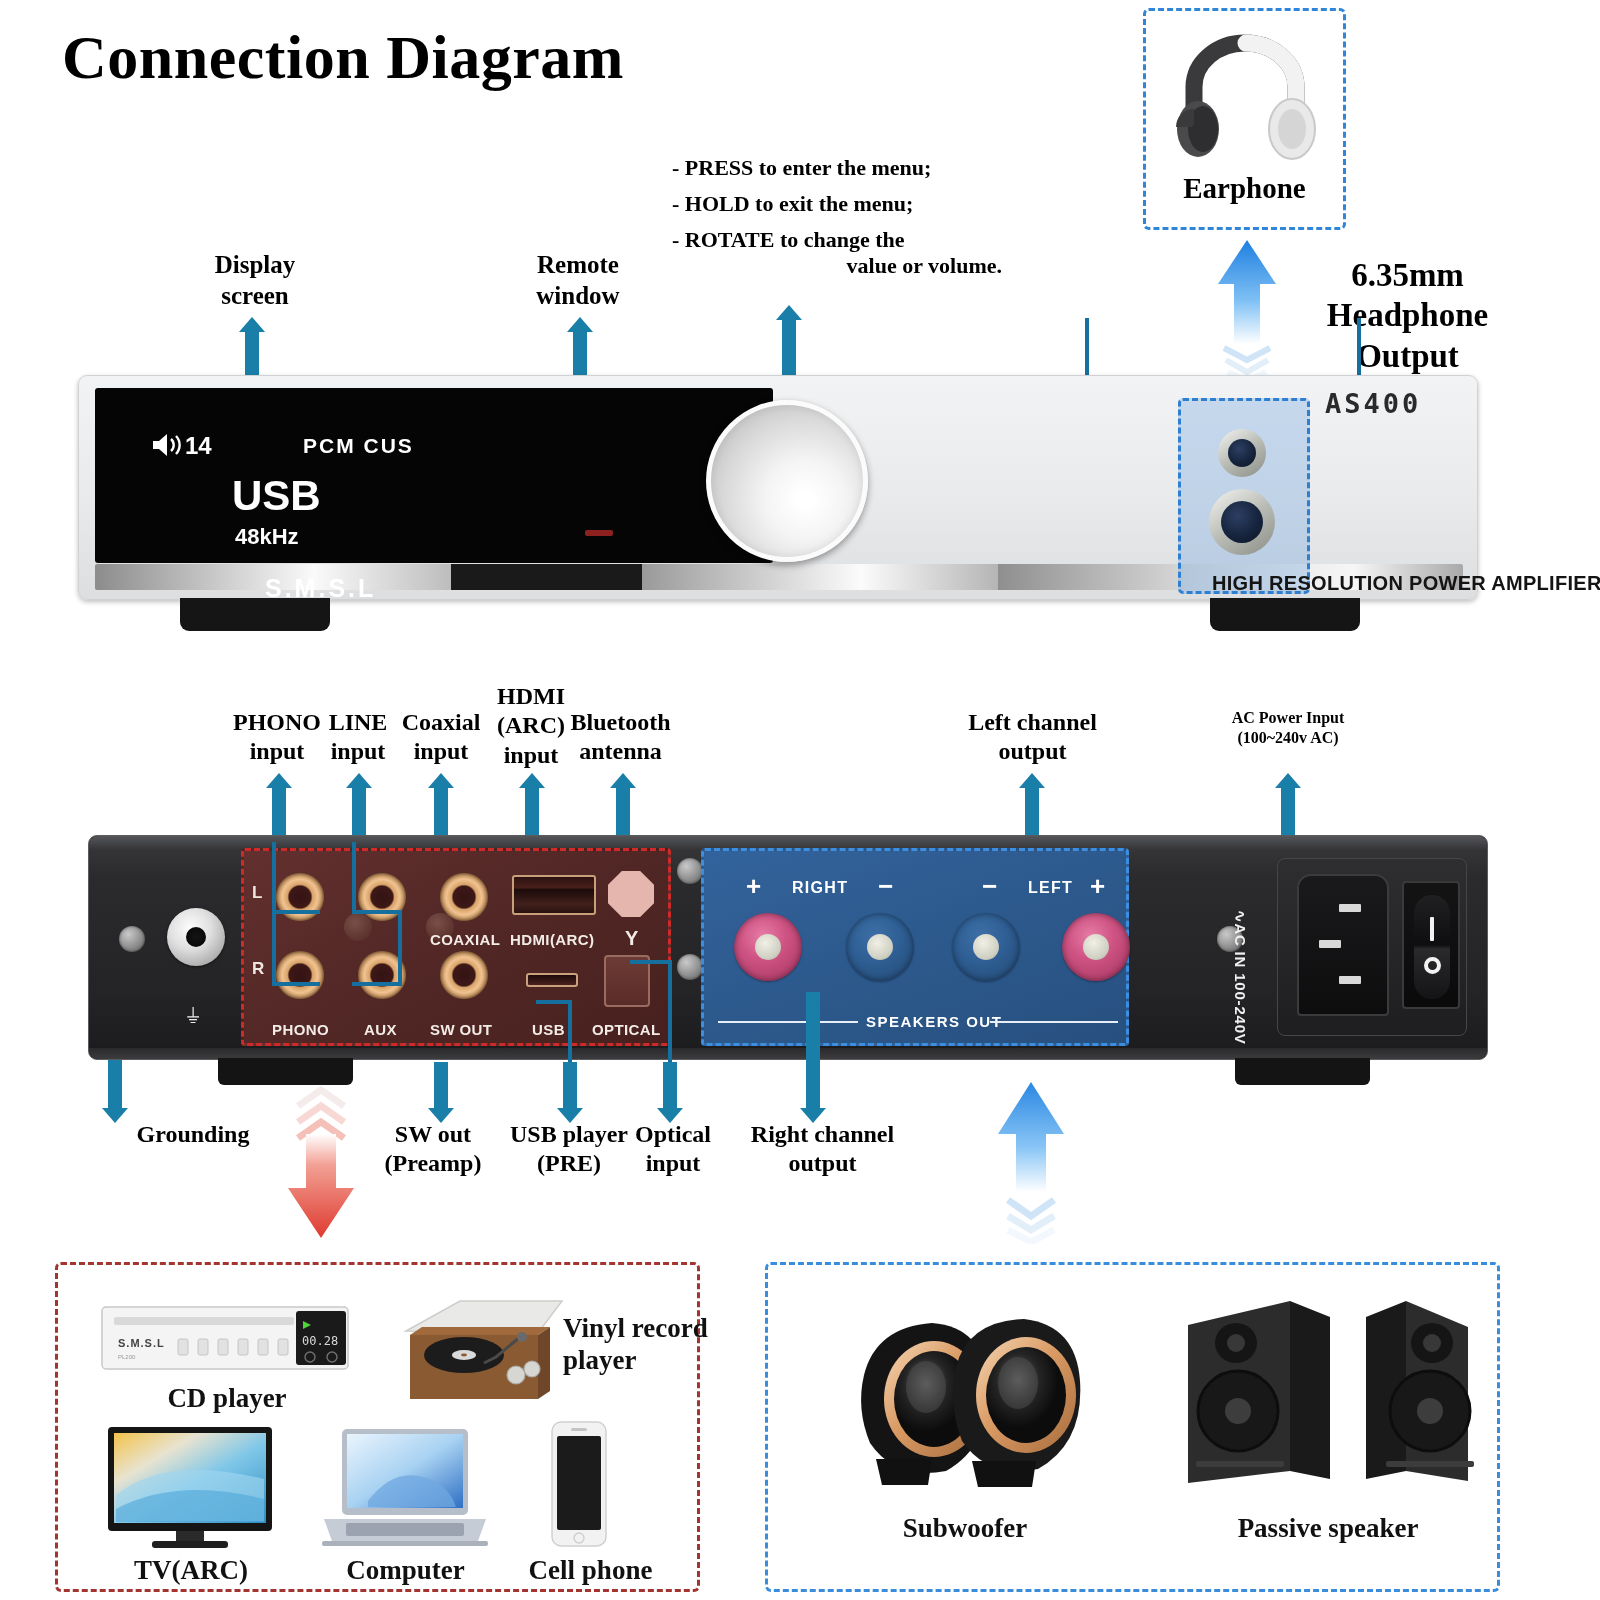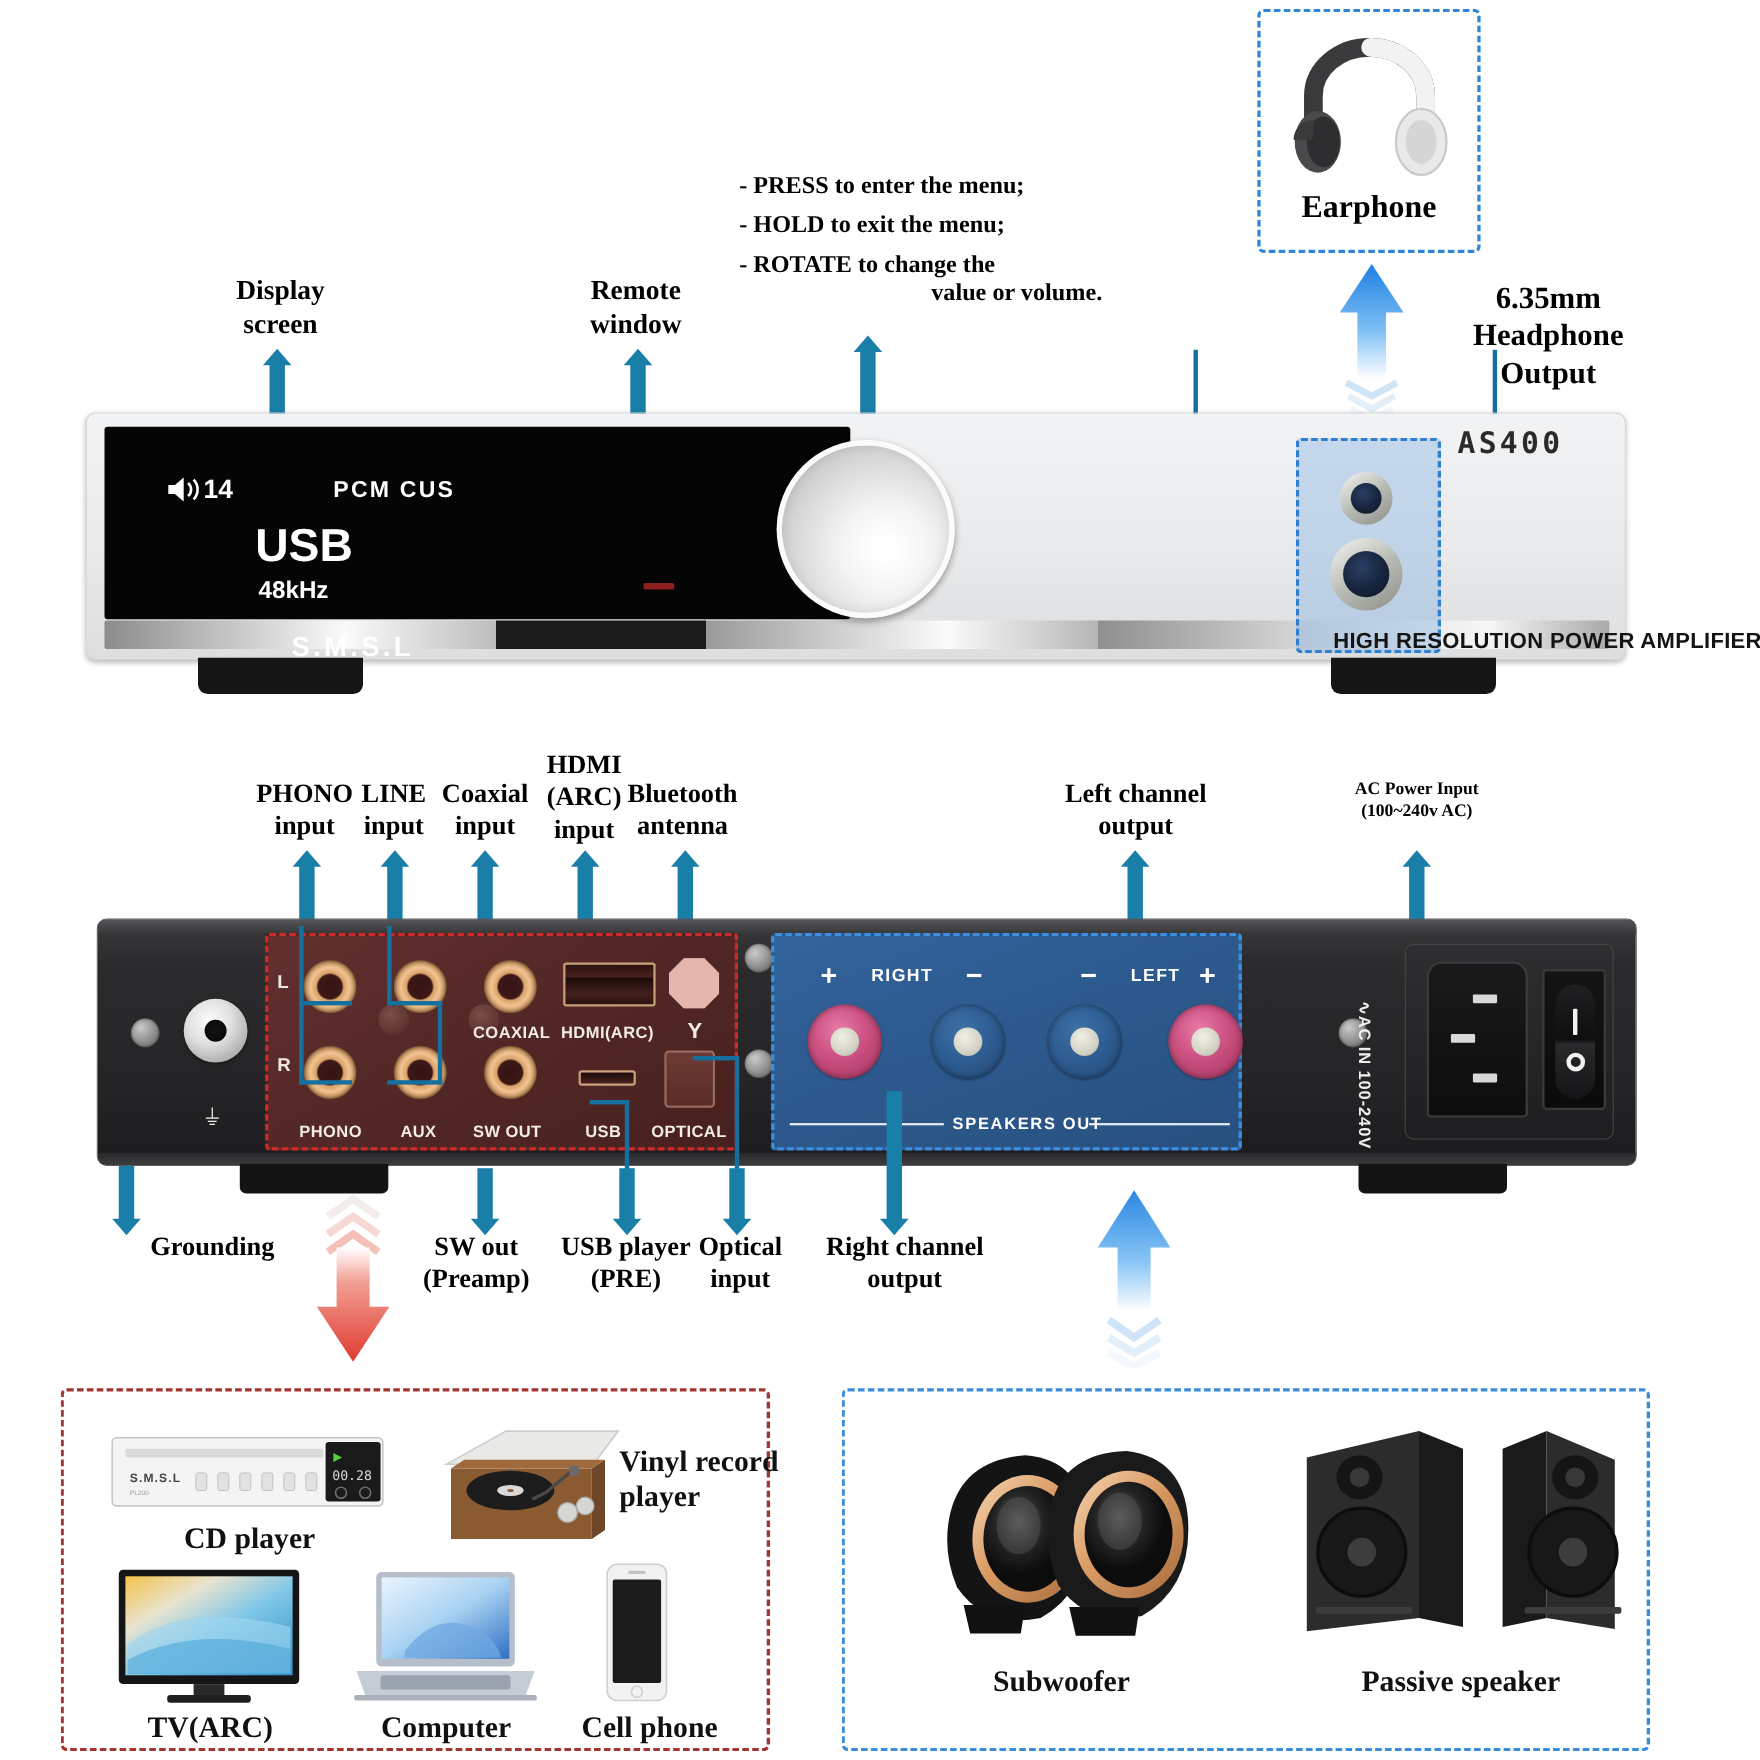--- a/index.html
+++ b/index.html
@@ -249,41 +249,42 @@
   
   .device { position:absolute; }
   .caption { position:absolute; font-weight:bold; font-size: 27px; color:#111;
     font-family:"Liberation Serif","DejaVu Serif",serif; text-align:center; line-height:1.18; white-space: pre-line;}
 </style>
 </head>
 <body>
 
 <div id="stage">
 
+  <div id="page-title" class="abs">Connection Diagram</div>
 
   <div class="lbl abs" style="left:180px;top:250px;width:150px;font-size:25px;">Display
 screen</div>
   <div class="arrow-up" style="left:245px;top:330px;height:48px;"></div>
 
   <div class="lbl abs" style="left:508px;top:250px;width:140px;font-size:25px;">Remote
 window</div>
   <div class="arrow-up" style="left:573px;top:330px;height:185px;"></div>
 
   <div class="abs" style="left:672px;top:146px;width:330px;">
     <div class="lbl" style="font-size:22px;text-align:left;margin-top:9px;">- PRESS to enter the menu;</div>
     <div class="lbl" style="font-size:22px;text-align:left;margin-top:9px;">- HOLD to exit the menu;</div>
     <div class="lbl" style="font-size:22px;text-align:left;margin-top:9px;">- ROTATE to change the</div>
     <div class="lbl" style="font-size:22px;text-align:right;">  value or volume.</div>
   </div>
   <div class="arrow-up" style="left:782px;top:318px;height:158px;"></div>
 
   <div class="vline" style="left:1085px;top:318px;width:4px;height:128px;"></div>
   <div class="hline" style="left:1085px;top:446px;width:160px;height:4px;"></div>
 
-  <div class="lbl abs" style="left:1300px;top:255px;width:215px;font-size:28px;">6.35mm
+  <div class="lbl abs" style="left:1300px;top:255px;width:215px;font-size:33px;">6.35mm
 Headphone Output</div>
   <div class="vline" style="left:1357px;top:318px;width:4px;height:202px;"></div>
   <div class="hline" style="left:1252px;top:519px;width:109px;height:4px;"></div>
 
   <div id="earphone-box" class="dash-box">
     <svg width="170" height="150" viewBox="0 0 170 150" style="position:absolute;left:14px;top:10px;">
       <path d="M34 96 V66 a51 44 0 0 1 102 0 V96" fill="none" stroke="#3a3a3c" stroke-width="17" stroke-linecap="round"></path>
       <path d="M86 22 a51 44 0 0 1 50 44 V96" fill="none" stroke="#f2f2f2" stroke-width="17" stroke-linecap="round"></path>
       <ellipse cx="38" cy="108" rx="21" ry="28" fill="#4a4a4c"></ellipse>
       <ellipse cx="43" cy="108" rx="15" ry="23" fill="#2e2e30"></ellipse>

